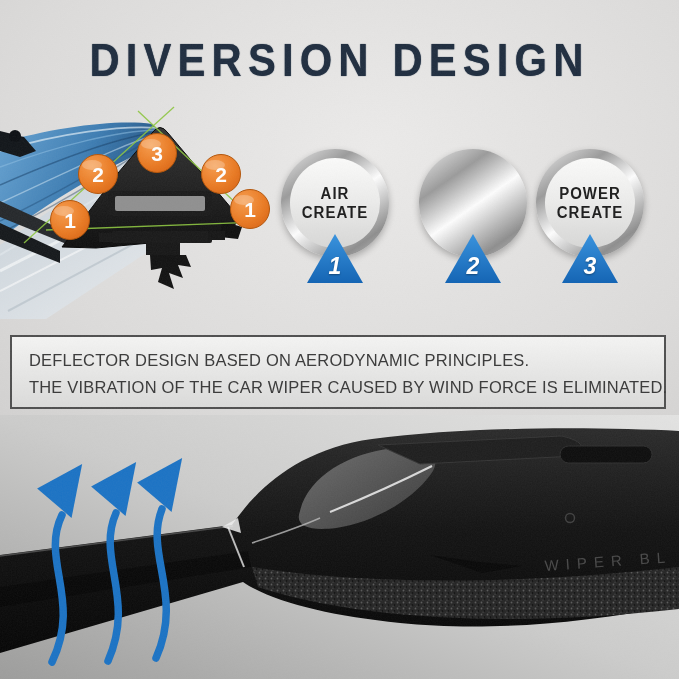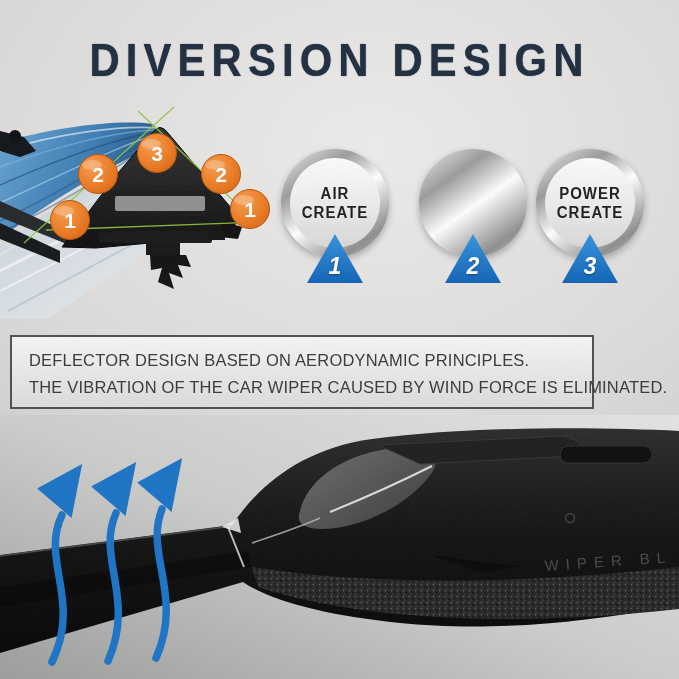--- a/index.html
+++ b/index.html
@@ -40,21 +40,21 @@
     background:linear-gradient(180deg,#3a93dd 0%,#1565b4 100%);
     clip-path:polygon(50% 0%,0% 100%,100% 100%);
     display:flex;align-items:flex-end;justify-content:center;
   }
   .badge .tri .num{
     font-size:23px;font-weight:700;font-style:italic;color:#ffffff;
     padding-bottom:3px;text-shadow:0 1px 2px rgba(0,0,0,.35);
   }
   
   .descbox{
-    position:absolute;left:10px;top:335px;width:584px;height:74px;
+    position:absolute;left:10px;top:335px;width:656px;height:74px;
     border:2px solid #4e4e4e;
     background:linear-gradient(180deg,#f4f4f3 0%,#e6e6e5 55%,#dbdbda 100%);
     padding:10px 14px 0 17px;
   }
   .descbox .dline{
     font-size:17px;color:#383838;letter-spacing:.2px;line-height:27px;
     white-space:nowrap;transform:scaleX(.97);transform-origin:left center;
   }
   
   #photoSvg{position:absolute;left:0;top:415px;}

